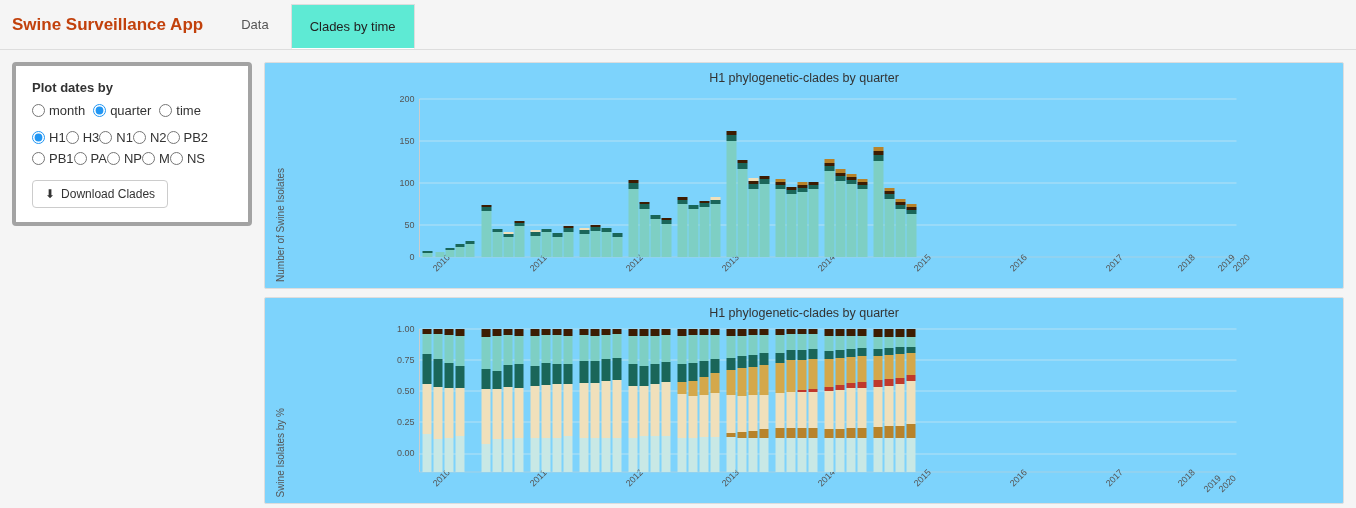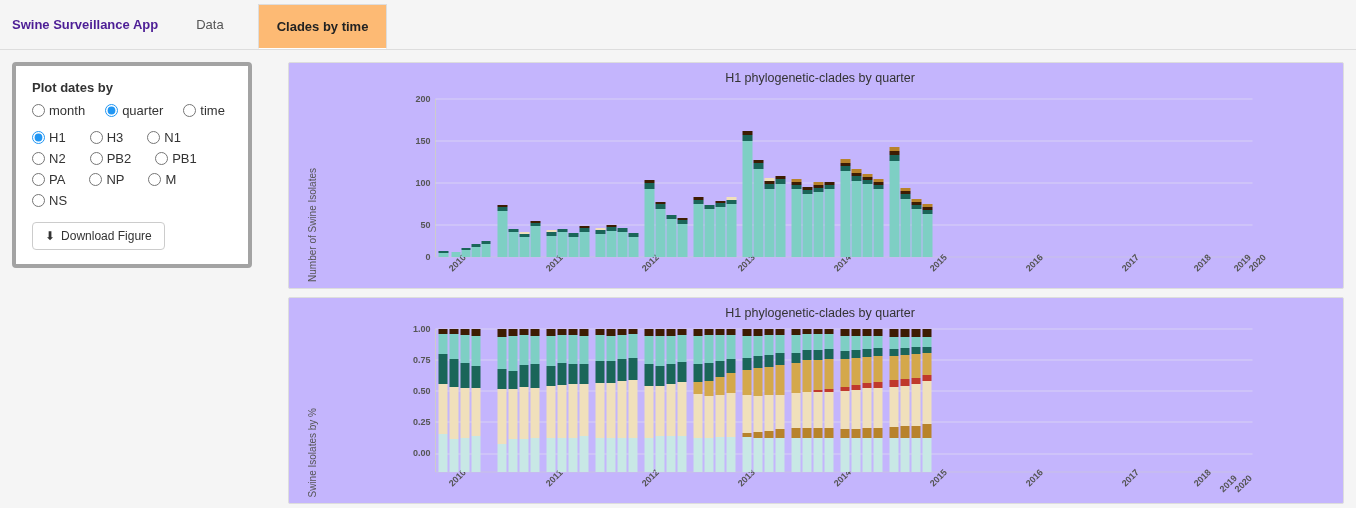--- a/index.html
+++ b/index.html
@@ -8,48 +8,47 @@
     
     .navbar {
       background: #f5f5f5;
       border-bottom: 1px solid #ddd;
       display: flex;
       align-items: center;
       padding: 0 12px;
       height: 50px;
     }
     .navbar-brand {
-      font-size: 13px;
+      font-size: 17px;
       font-weight: bold;
-      color: #4c1d95;
+      color: #c2410c;
       margin-right: 20px;
     }
     .nav-tabs {
       display: flex;
-      gap: 16px;
+      gap: 4px;
       height: 100%;
       align-items: stretch;
     }
     .nav-tab {
       padding: 0 18px;
       display: flex;
       align-items: center;
       cursor: pointer;
       font-size: 13px;
       color: #555;
       border: none;
       background: transparent;
     }
     .nav-tab.active {
-      background: #fdba74;
+      background: #5eead4;
       border: 1px solid #ddd;
       border-bottom: 1px solid #fff;
       color: #222;
       margin-top: 4px;
-      font-weight: bold;
     }
 
     
     .main-content {
       display: flex;
       padding: 12px;
       gap: 12px;
     }
 
     
@@ -63,38 +62,38 @@
       height: fit-content;
     }
     .section-title {
       font-weight: bold;
       font-size: 13px;
       margin-bottom: 8px;
     }
     .radio-group {
       display: flex;
       align-items: center;
-      gap: 20px;
+      gap: 8px;
       flex-wrap: wrap;
       margin-bottom: 12px;
     }
     .radio-item {
       display: flex;
       align-items: center;
       gap: 4px;
       cursor: pointer;
     }
     .radio-item input[type="radio"] {
       accent-color: #2196F3;
       cursor: pointer;
     }
     .segment-group {
       display: flex;
       flex-wrap: wrap;
-      gap: 6px 24px;
+      gap: 6px 0;
       margin-bottom: 14px;
     }
     .download-btn {
       display: flex;
       align-items: center;
       gap: 6px;
       padding: 6px 12px;
       border: 1px solid #ccc;
       border-radius: 4px;
       background: #fff;
@@ -105,26 +104,25 @@
 
     
     .right-panel {
       flex: 1;
       display: flex;
       flex-direction: column;
       gap: 8px;
     }
 
     .chart-container {
-      background: #c4b5fd;
+      background: #7dd3fc;
       border: 1px solid #ddd;
       border-radius: 2px;
-      padding: 8px 10px 6px 18px;
+      padding: 8px 10px 6px 10px;
       position: relative;
-      margin-left: 24px;
     }
 
     .chart-title {
       font-size: 12.5px;
       color: #333;
       text-align: center;
       margin-bottom: 4px;
     }
 
     .chart-area {
@@ -137,21 +135,20 @@
       transform: rotate(180deg);
       font-size: 10px;
       color: #555;
       white-space: nowrap;
       margin-right: 4px;
       text-align: center;
     }
 
     .chart-svg-wrap {
       flex: 1;
-      font-weight: bold;
     }
   </style>
 </head>
 <body>
 
 <div class="navbar">
   <span class="navbar-brand">Swine Surveillance App</span>
   <div class="nav-tabs">
     <button class="nav-tab">Data</button>
     <button class="nav-tab active">Clades by time</button>
@@ -215,21 +212,21 @@
           <span>M</span>
       </label>
       <label class="radio-item">
         <input type="radio" name="segment" value="NS" style=""> 
           <span>NS</span>
       </label>
     </div>
 
     <button class="download-btn">
       <span>⬇</span>
-      <span>Download Figure</span>
+      <span>Download Clades</span>
     </button>
   </div>
 
   <div class="right-panel">
 
     <div class="chart-container">
       <div class="chart-title">H1 phylogenetic-clades by quarter</div>
       <div class="chart-area">
         <div class="y-axis-label">Number of Swine Isolates</div>
         <div class="chart-svg-wrap">

